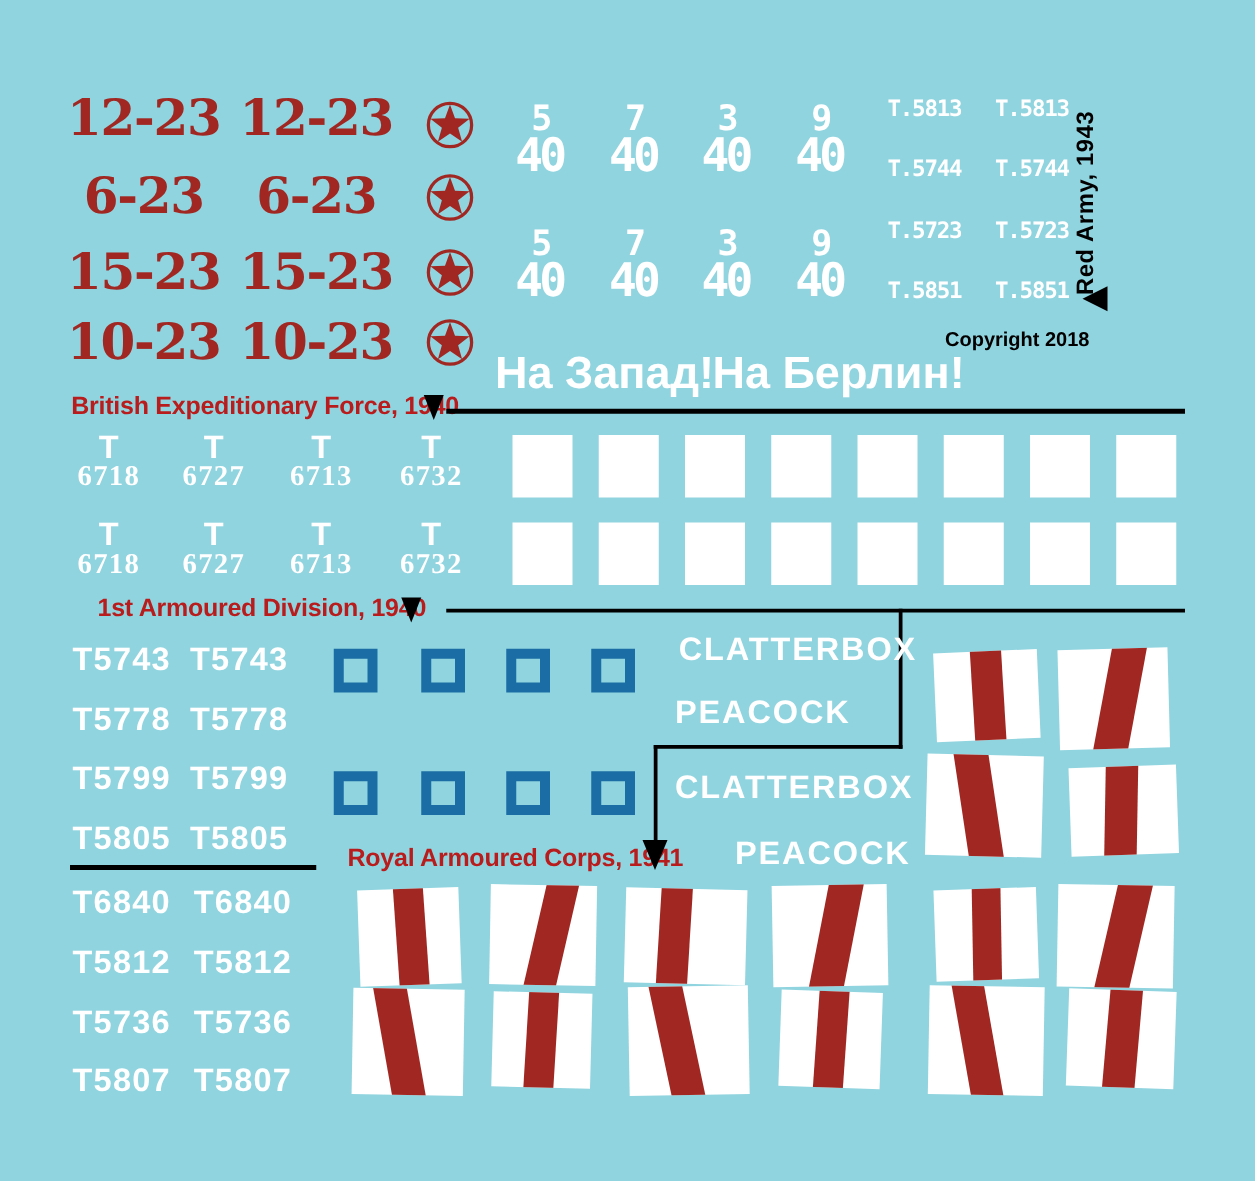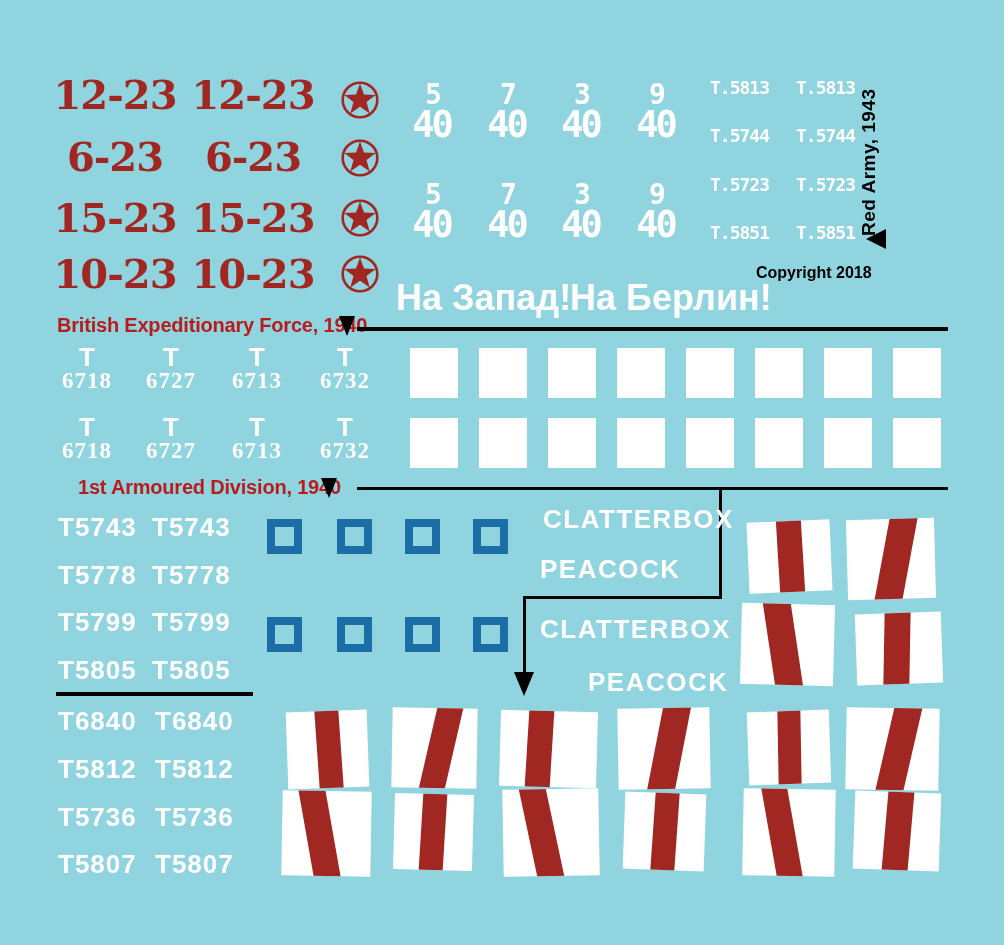--- a/index.html
+++ b/index.html
@@ -214,20 +214,21 @@
       <div class="bsq" style="left: 405px; top: 617px; width: 35px; height: 35px;"></div>
       <div class="bsq" style="left: 473px; top: 617px; width: 35px; height: 35px;"></div>
     </div>
 
   <div class="ship" style="left:543px;top:506px">CLATTERBOX</div>
   <div class="ship" style="left:540px;top:556px">PEACOCK</div>
   <div class="ship" style="left:540px;top:616px">CLATTERBOX</div>
   <div class="ship" style="left:588px;top:669px">PEACOCK</div>
 
   <div class="line" style="left:56px;top:692px;width:197px;height:4px"></div>
+  <div class="hdg" style="left:278px;top:676px">Royal Armoured Corps, 1941</div>
   <div class="tri-down big" style="left:514px;top:672px"></div>
 
   <span class="wser" style="left:58px;top:708px">T6840</span>
   <span class="wser" style="left:155px;top:708px">T6840</span>
   <span class="wser" style="left:58px;top:756px">T5812</span>
   <span class="wser" style="left:155px;top:756px">T5812</span>
   <span class="wser" style="left:58px;top:804px">T5736</span>
   <span class="wser" style="left:155px;top:804px">T5736</span>
   <span class="wser" style="left:58px;top:851px">T5807</span>
   <span class="wser" style="left:155px;top:851px">T5807</span>

